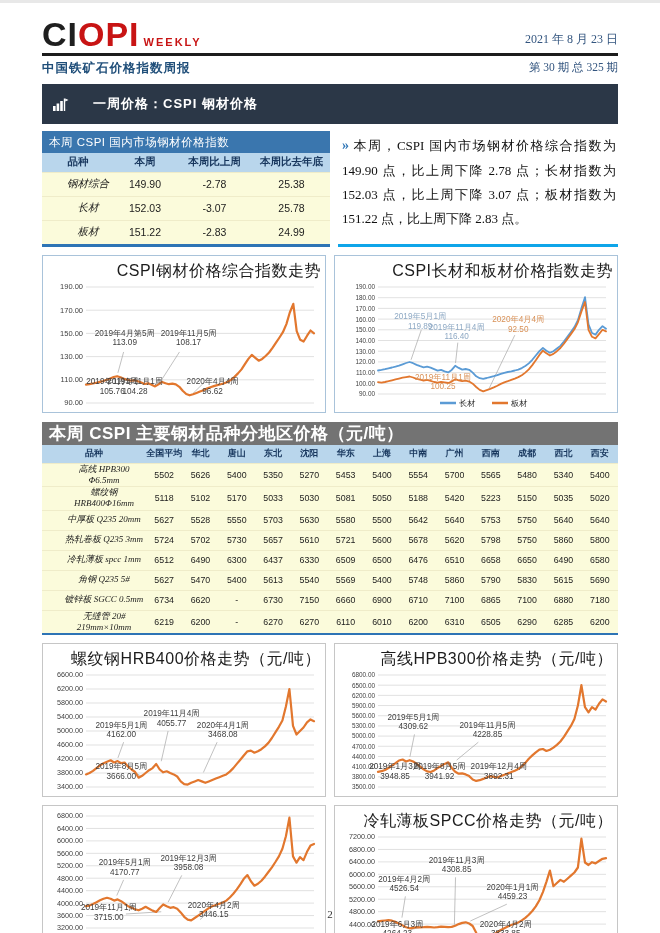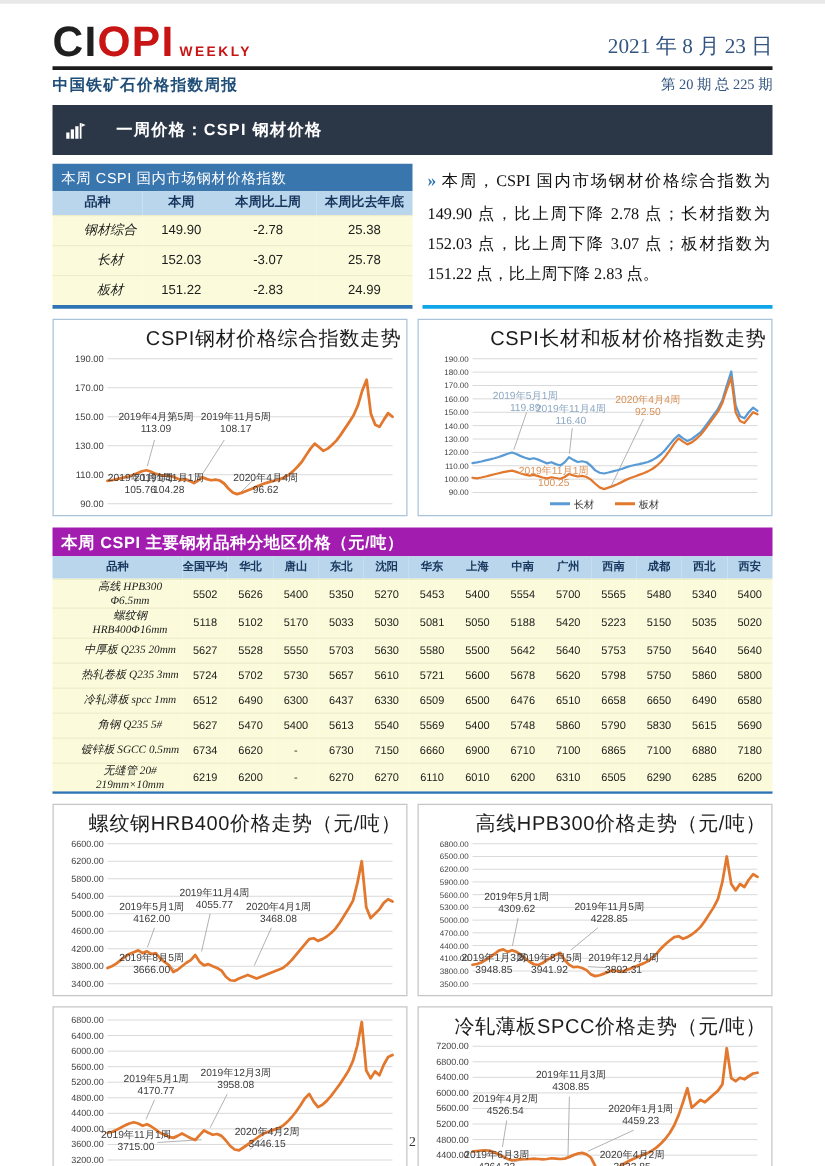--- a/index.html
+++ b/index.html
@@ -6,21 +6,21 @@
   html,body { background:#e8e8e8; }
   body { font-family:"Liberation Sans", sans-serif; }
   .page { width:660px; height:933px; background:#ffffff; margin:3px auto; position:relative; padding:14px 42px 0 42px; }
 
   
   .hdr-row { display:flex; justify-content:space-between; align-items:flex-end; }
   .logo { font-weight:bold; font-size:34px; letter-spacing:1px; line-height:1; font-family:"Liberation Sans",sans-serif; }
   .logo .lb { color:#1f1f1f; }
   .logo .lr { color:#c81414; }
   .logo .wk { font-size:11px; color:#c81414; letter-spacing:2px; font-weight:bold; margin-left:4px; }
-  .hdate { font-family:"Liberation Serif", serif; color:#33557f; font-size:17px; padding-bottom:3px; }
+  .hdate { font-family:"Liberation Serif", serif; color:#33557f; font-size:12px; padding-bottom:3px; }
   .hrule { border-bottom:3px solid #1c1c1c; margin-top:2px; }
   .hdr-row2 { display:flex; justify-content:space-between; align-items:flex-start; padding-top:4px; }
   .subtitle { color:#1f4e79; font-weight:bold; font-size:12.5px; letter-spacing:1px; }
   .issue { font-family:"Liberation Serif", serif; color:#33557f; font-size:11.5px; }
 
   
   .secbar { margin-top:7px; background:#2b3747; color:#fff; height:40px; display:flex; align-items:center; gap:24px; padding-left:10px; }
   .secbar .sectitle { font-size:13px; font-weight:bold; letter-spacing:1px; }
 
   
@@ -39,21 +39,21 @@
   
   .chrow { display:flex; gap:8px; margin-top:8px; }
   .chart-box { flex:1; border:1px solid #a9c3da; padding:5px 4px 2px 4px; background:#fff; }
   .chart-box.gray { border-color:#c6c6c6; }
   .chart-title { text-align:right; font-weight:normal; font-size:16px; color:#1c1c1c; letter-spacing:0.5px; }
   .chart-plot { height:128px; width:100%; }
   .chart-plot.short { height:124px; }
 
   
   .t2wrap { margin-top:9px; border-bottom:2px solid #2e74b5; }
-  .tbar2 { background:#a21caf; color:#fff; font-weight:bold; font-size:13px; height:23px; display:flex; align-items:center; padding-left:7px; letter-spacing:0.5px; }
+  .tbar2 { background:#737373; color:#fff; font-weight:bold; font-size:17px; height:23px; display:flex; align-items:center; padding-left:7px; letter-spacing:0.5px; }
   .t2 { font-size:8.8px; table-layout:fixed; }
   .t2 th { background:#b9d6ec; color:#17365d; font-weight:bold; height:18px; font-size:9px; }
   .t2 td { background:#fbfbdb; text-align:center; height:20px; color:#1c1c1c; border-top:1px solid #efecc9; }
   .t2 th:first-child { width:104px; }
   .t2 td.lbl { font-size:9px; line-height:1.25; }
 
   .pagenum { position:absolute; bottom:16px; left:0; width:100%; text-align:center; font-family:"Liberation Serif", serif; font-size:11px; color:#333; }
 </style>
 </head>
 <body>
@@ -62,21 +62,21 @@
 
   <div class="hdr-row">
     <div class="logo">
       <span class="lb">CI</span><span class="lr">OPI</span><span class="wk">WEEKLY</span>
     </div>
     <div class="hdate">2021 年 8 月 23 日</div>
   </div>
   <div class="hrule"></div>
   <div class="hdr-row2">
     <div class="subtitle">中国铁矿石价格指数周报</div>
-    <div class="issue">第 20 期 总 225 期</div>
+    <div class="issue">第 30 期 总 325 期</div>
   </div>
 
   <div class="secbar">
     <span style="display:inline-flex;">
       <svg width="17" height="15" viewBox="0 0 17 15">
         <rect x="1" y="9" width="2.6" height="5" fill="#fff"></rect>
         <rect x="4.6" y="6.5" width="2.6" height="7.5" fill="#fff"></rect>
         <rect x="8.2" y="4" width="2.6" height="10" fill="#fff"></rect>
         <rect x="11.8" y="1.5" width="1.4" height="12.5" fill="#fff"></rect>
         <path d="M13.2 1.5 L16.5 3 L13.2 4.5 Z" fill="#fff"></path>

